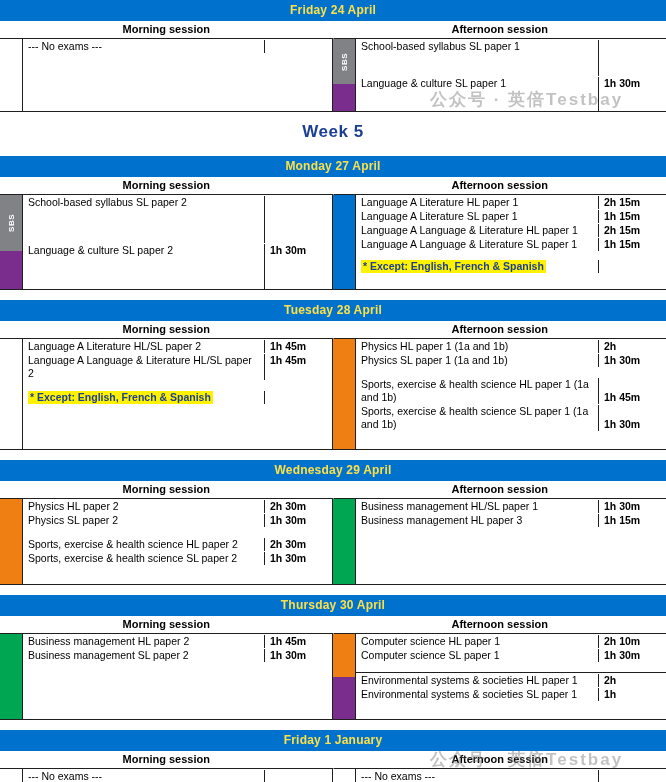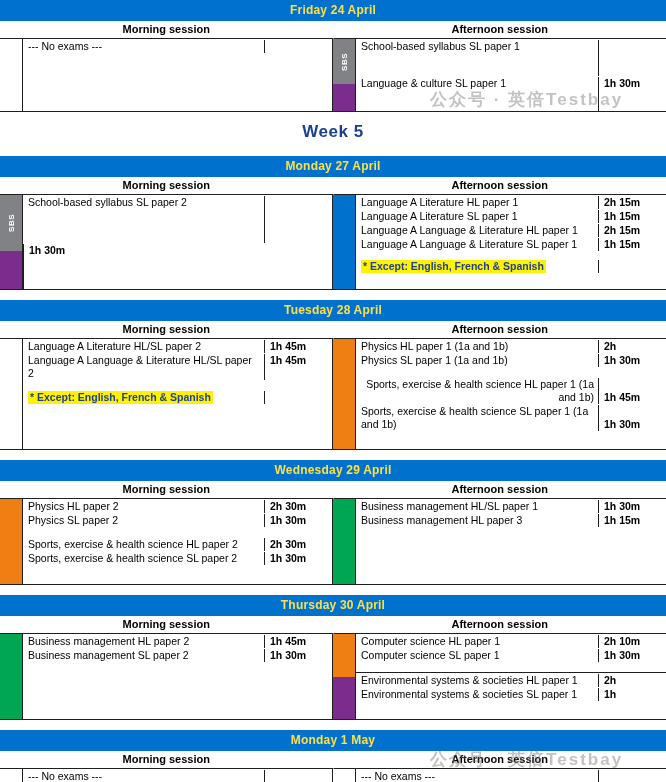--- a/index.html
+++ b/index.html
@@ -187,20 +187,21 @@
               <span class="vtext">SBS</span>
             </div>
           <div class="cb-seg" style="background:#7B2D8E;"></div>
         </div>
         <div class="exams">
           <div class="exam-line" style="height:47px;">
             <div class="exam-name">School-based syllabus SL paper 2</div>
             <div class="exam-dur"></div>
           </div>
           <div class="exam-line" style="height:45px;">
+            <div class="exam-name">Language &amp; culture SL paper 2</div>
             <div class="exam-dur">1h 30m</div>
           </div>
         </div>
       </div>
       <div class="half">
         <div class="colorbar">
           <div class="cb-seg" style="background:#0072CE;"></div>
         </div>
         <div class="exams">
           <div class="exam-line">
@@ -262,21 +263,21 @@
         </div>
         <div class="exams">
           <div class="exam-line">
             <div class="exam-name">Physics HL paper 1 (1a and 1b)</div>
             <div class="exam-dur">2h</div>
           </div>
           <div class="exam-line">
             <div class="exam-name">Physics SL paper 1 (1a and 1b)</div>
             <div class="exam-dur">1h 30m</div>
           </div>
-          <div class="exam-line" style="margin-top:10px;text-align:right;">
+          <div class="exam-line" style="margin-top:10px;">
             <div class="exam-name">Sports, exercise &amp; health science HL paper 1 (1a and 1b)</div>
             <div class="exam-dur" style="display:flex;align-items:flex-end;">1h 45m</div>
           </div>
           <div class="exam-line">
             <div class="exam-name">Sports, exercise &amp; health science SL paper 1 (1a and 1b)</div>
             <div class="exam-dur" style="display:flex;align-items:flex-end;">1h 30m</div>
           </div>
           <div class="filler"></div>
         </div>
       </div>
@@ -378,21 +379,21 @@
             <div class="exam-name">Environmental systems &amp; societies SL paper 1</div>
             <div class="exam-dur">1h</div>
           </div>
           <div class="filler"></div>
         </div>
       </div>
     </div>
   </div>
 
   <div class="day-block">
-    <div class="day-header">Monday 1 May</div>
+    <div class="day-header">Friday 1 January</div>
     <div class="session-header-row">
       <div class="session-header left">Morning session</div>
       <div class="session-header">Afternoon session</div>
     </div>
     <div class="body-row" style="min-height:30px;">
       <div class="half left" style="min-height:28px;">
         <div class="colorbar">
           <div class="cb-seg cb-empty"></div>
         </div>
         <div class="exams">

